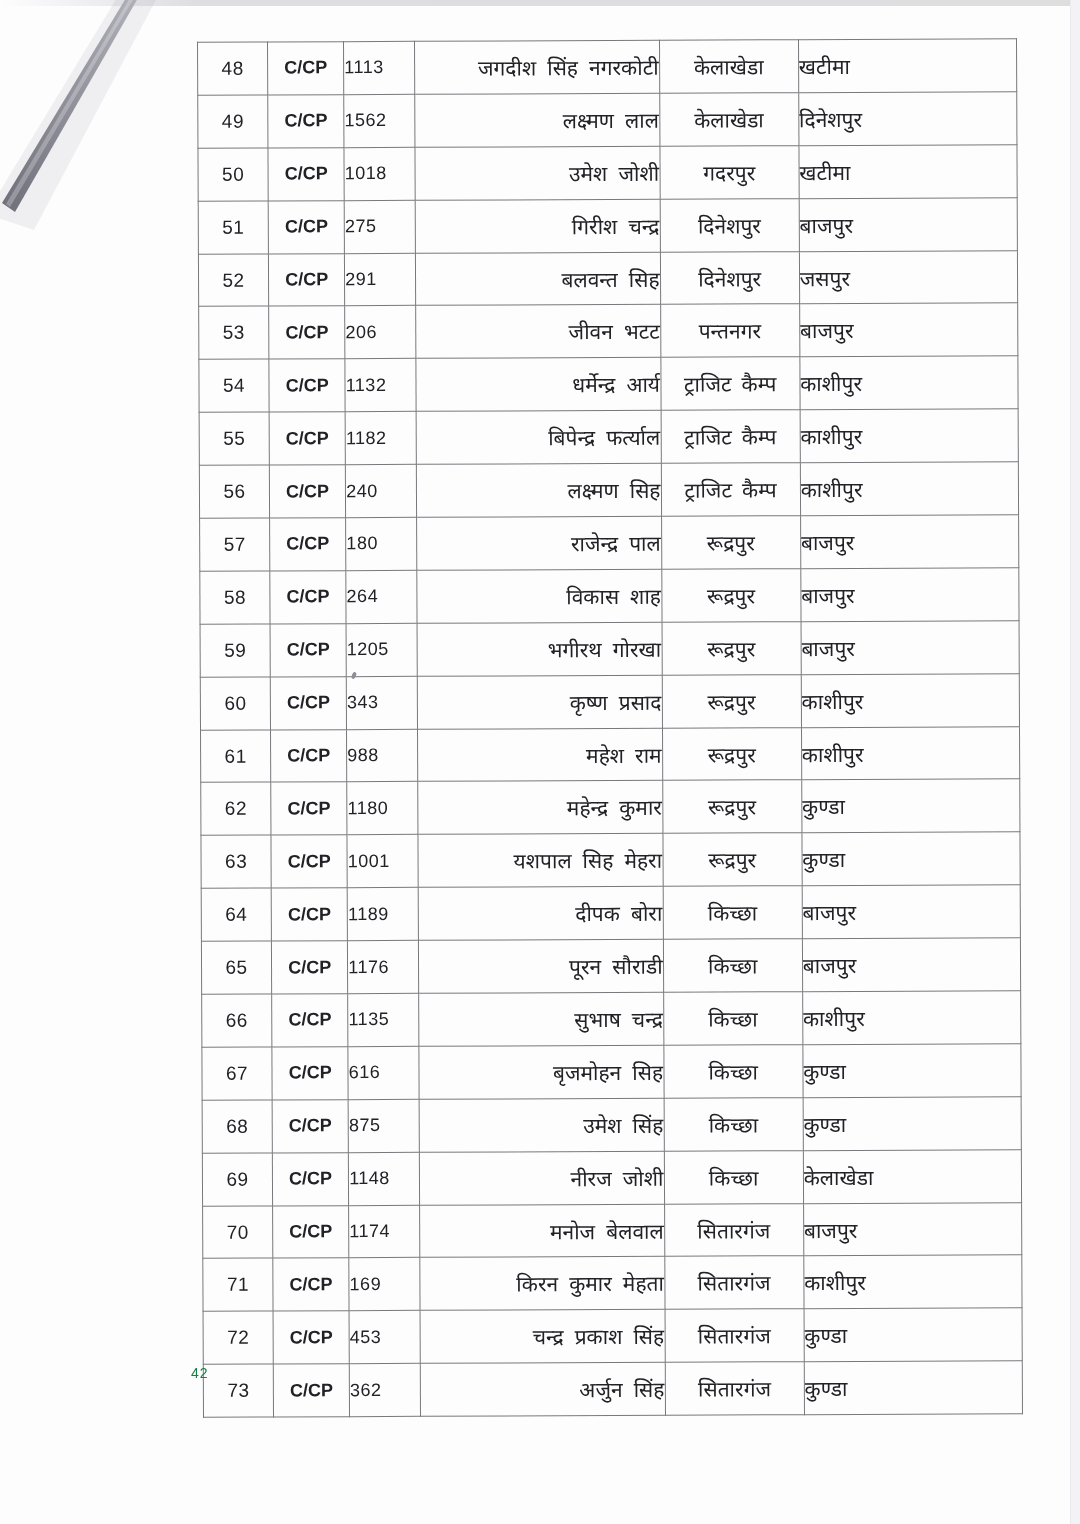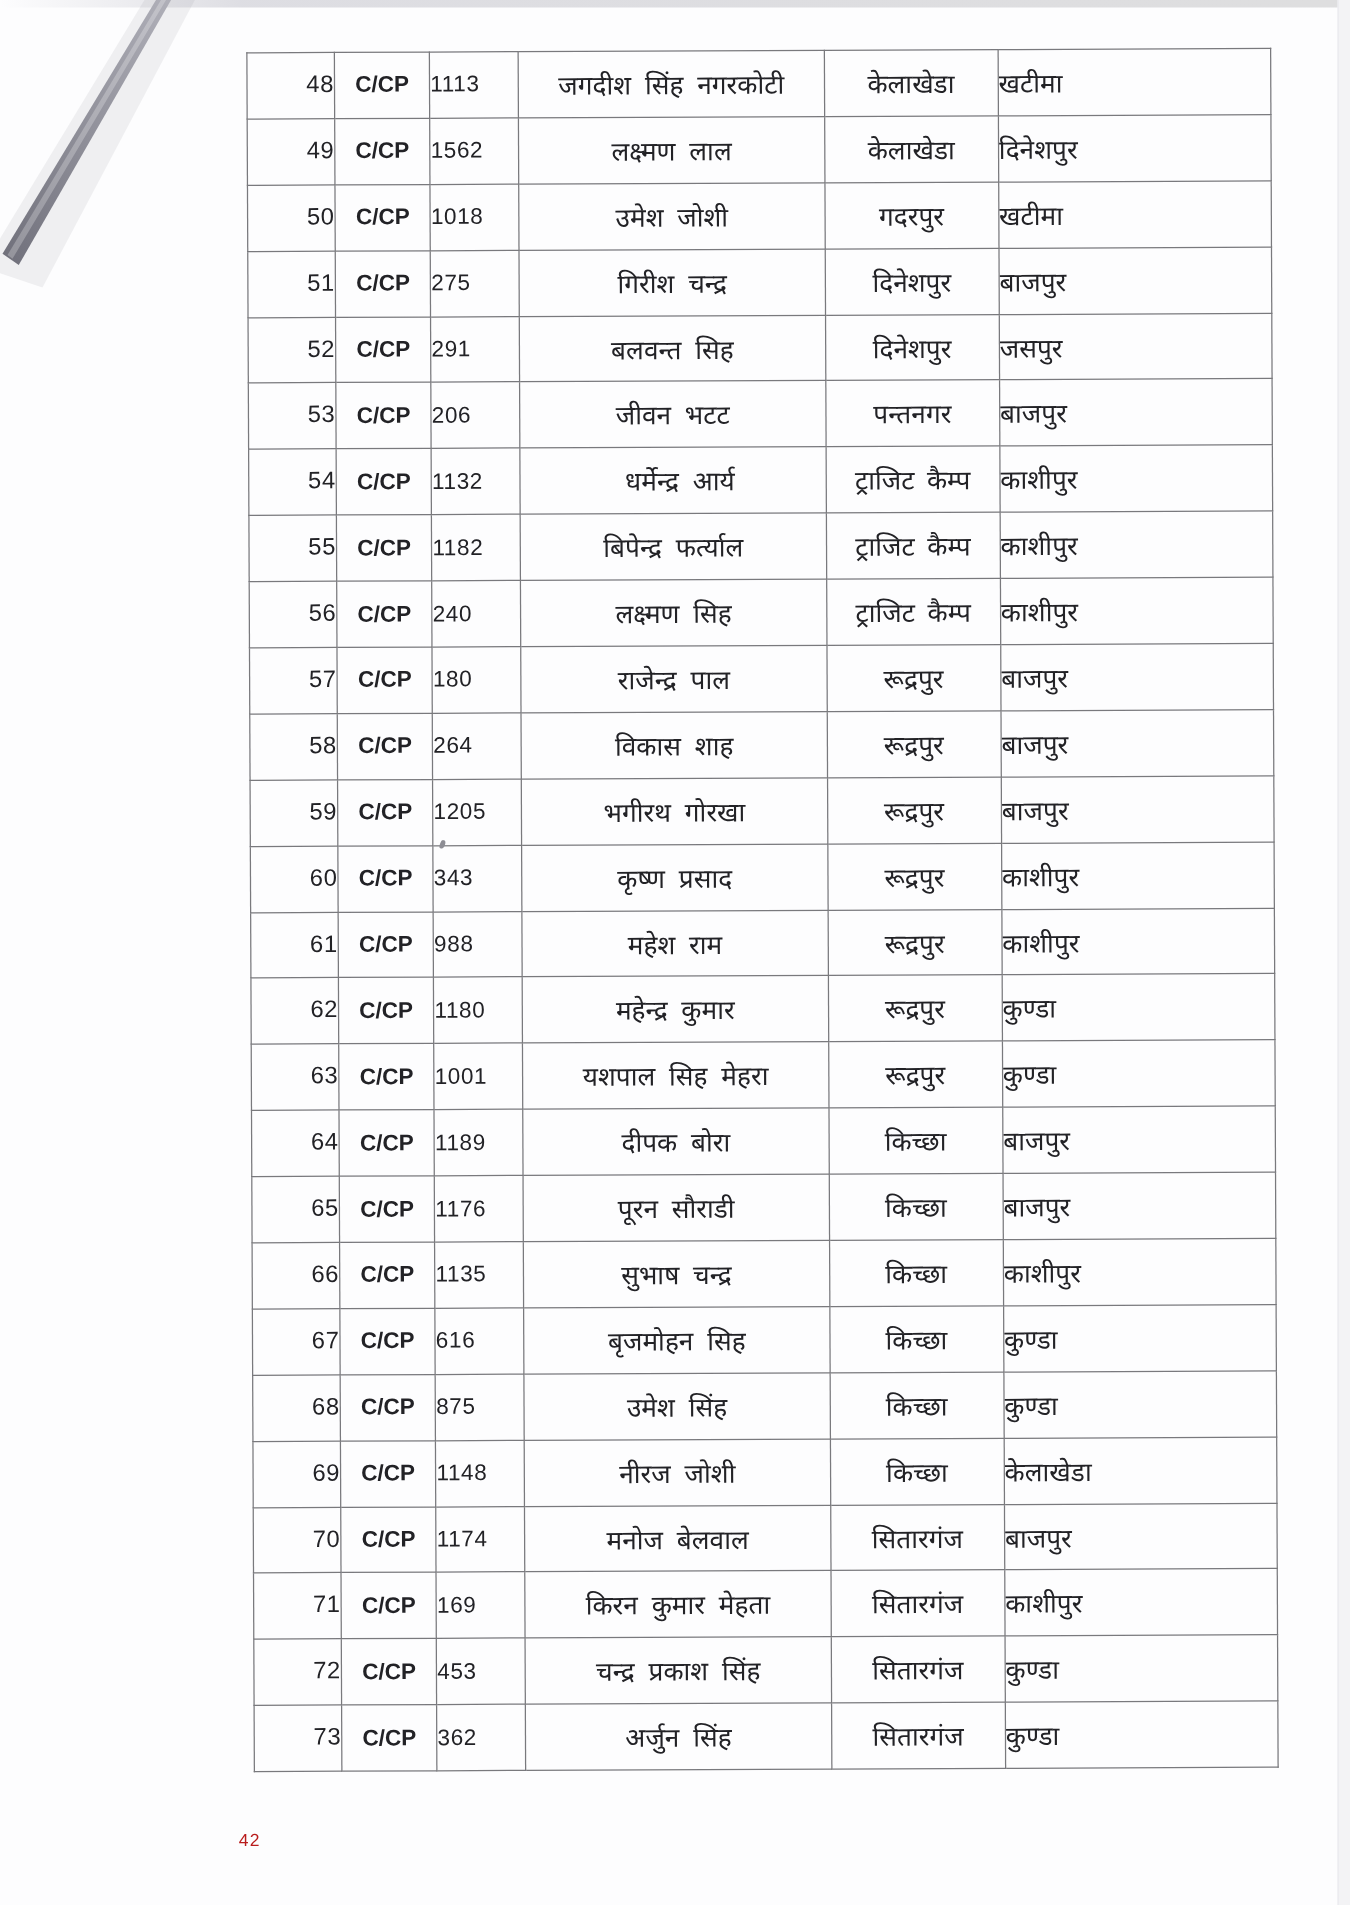--- a/index.html
+++ b/index.html
@@ -54,47 +54,47 @@
     width: 820px;
   }
   table.doc-table td {
     border: 1px solid #79797d;
     padding: 0;
     vertical-align: middle;
     color: #222226;
     overflow: hidden;
   }
   table.doc-table tr { height: 52.9px; }
-  .c-sn   { width: 70px;  text-align: right; font-size: 19px; letter-spacing: 0.5px; }
+  .c-sn   { width: 70px;  text-align: center; font-size: 19px; letter-spacing: 0.5px; }
   .c-code { width: 76px;  text-align: center; font-size: 18px; font-weight: bold; }
   .c-num  { width: 71px;  text-align: left; font-size: 18px; letter-spacing: 0.5px; position: relative; }
-  .c-name { width: 244px; text-align: center; padding-left: 13px; font-size: 21px; word-spacing: 5px; white-space: pre-wrap; margin-top: 36px; }
+  .c-name { width: 244px; text-align: right; padding-left: 13px; font-size: 21px; word-spacing: 5px; white-space: pre-wrap; margin-top: 36px; }
   .c-from { width: 139px; text-align: center; font-size: 21px; word-spacing: 4px; }
   .c-to   { width: 218px; text-align: left; font-size: 21px; word-spacing: 4px; }
   .c-name, .c-from, .c-to {
     font-family: "DejaVu Sans", "Liberation Sans", sans-serif;
     font-stretch: condensed;
   }
   
   .ink-speck {
     position: absolute;
     left: 352px;
     top: 672px;
     width: 4px;
     height: 7px;
     border-radius: 50% 50% 60% 40%;
     background: #8d8d94;
     transform: rotate(18deg);
   }
   .page-number {
     position: absolute;
     left: 191px;
-    top: 1464px;
+    top: 1365px;
     font-size: 14px;
-    color: #b91c1c;
+    color: #15803d;
     letter-spacing: 1px;
   }
 </style>
 </head>
 <body>
 
 <div class="scan-page">
 
   <div class="edge-top"></div>
   <div class="edge-right"></div>

